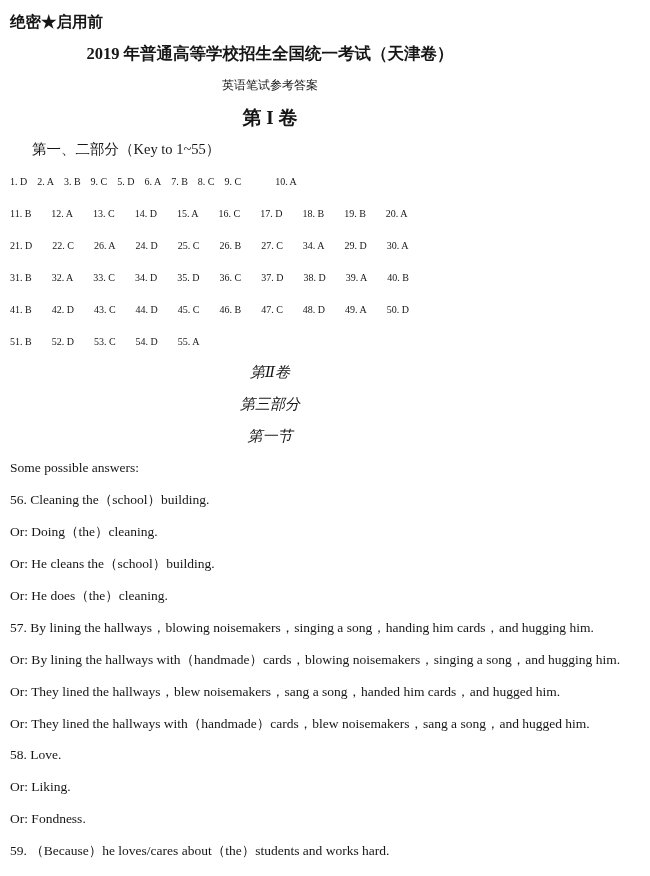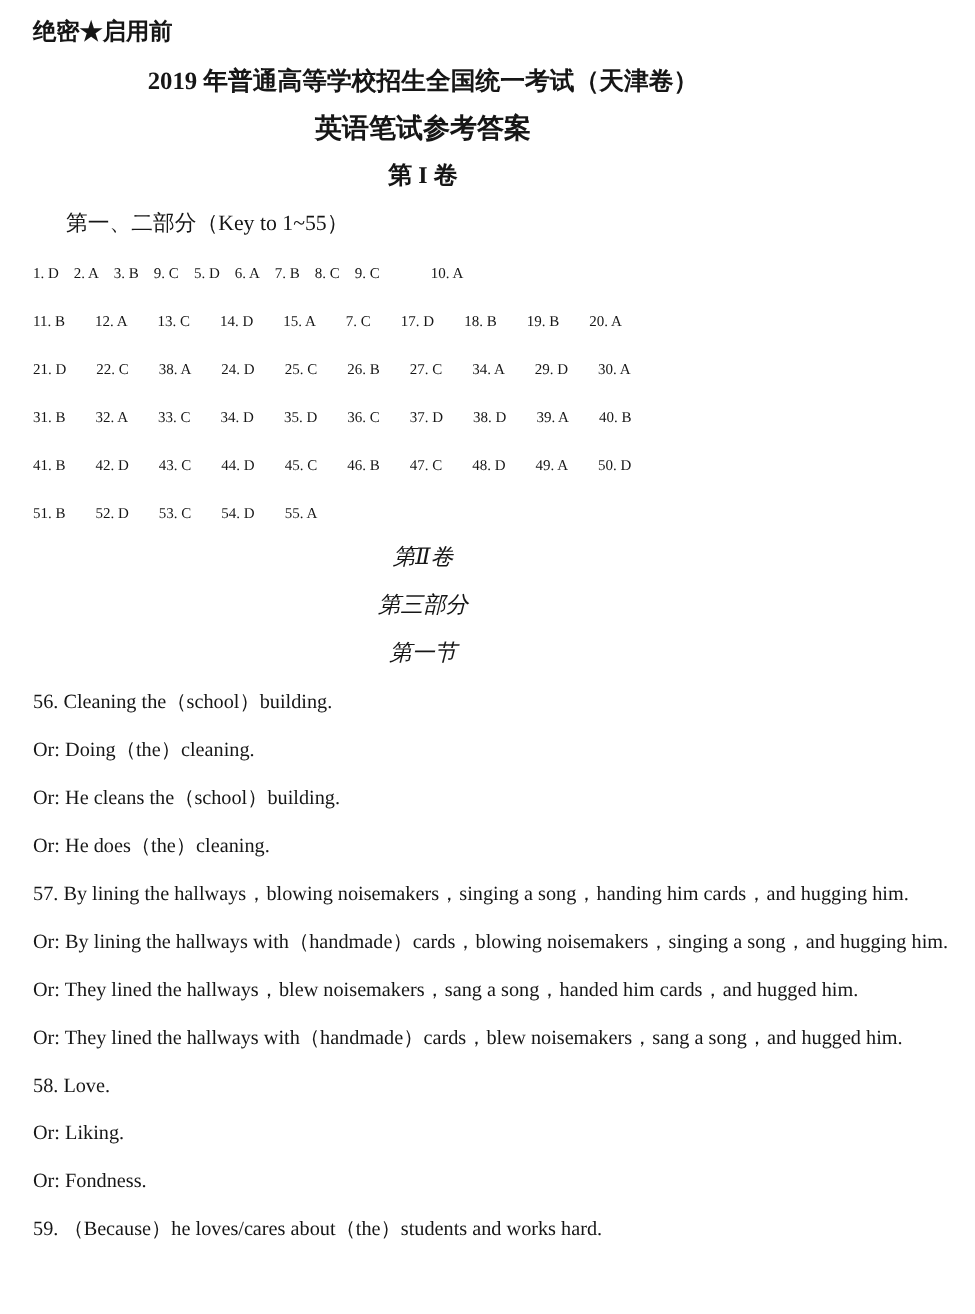--- a/index.html
+++ b/index.html
@@ -10,21 +10,20 @@
   body {
     width: 650px;
     height: 876px;
     overflow: hidden;
     color: #161616;
     font-family: "Liberation Serif", "DejaVu Serif", serif;
   }
   .page {
     padding-top: 6px;
     width: 540px;
-    margin-left: 12px;
   }
   .line {
     height: 31.9px;
     line-height: 31.9px;
     margin: 0;
     padding-left: 10px;
     white-space: nowrap;
     font-size: 13.5px;
   }
   .center {
@@ -34,26 +33,26 @@
   .h-top {
     font-weight: bold;
     font-size: 15.5px;
   }
   .h-title {
     font-weight: bold;
     font-size: 16.5px;
     text-align: center;
   }
   .h-sub {
-    font-weight: bold;
-    font-size: 18px;
+    font-weight: normal;
+    font-size: 12px;
   }
   .h-vol {
     font-weight: bold;
-    font-size: 16px;
+    font-size: 19px;
     font-family: Liberation Serif, serif;
   }
   .sec-cn {
     font-size: 14.5px;
     padding-left: 32px;
   }
   .mid-head {
     font-size: 15px;
     font-style: italic;
   }
@@ -80,33 +79,34 @@
   <p class="line center h-title">2019 年普通高等学校招生全国统一考试（天津卷）</p>
 
   <p class="line center h-sub">英语笔试参考答案</p>
 
   <p class="line center h-vol">第 I 卷</p>
 
   <p class="line sec-cn">第一、二部分（Key to 1~55）</p>
 
   <div>
     <div class="line ans-row row-0"><span class="ans">1. D</span><span class="ans">2. A</span><span class="ans">3. B</span><span class="ans">9. C</span><span class="ans">5. D</span><span class="ans">6. A</span><span class="ans">7. B</span><span class="ans">8. C</span><span class="ans">9. C</span><span class="ans">10. A</span></div>
-    <div class="line ans-row row-1"><span class="ans">11. B</span><span class="ans">12. A</span><span class="ans">13. C</span><span class="ans">14. D</span><span class="ans">15. A</span><span class="ans">7. C</span><span class="ans">17. D</span><span class="ans">18. B</span><span class="ans">19. B</span><span class="ans">20. A</span></div>
-    <div class="line ans-row row-2"><span class="ans">21. D</span><span class="ans">22. C</span><span class="ans">38. A</span><span class="ans">24. D</span><span class="ans">25. C</span><span class="ans">26. B</span><span class="ans">27. C</span><span class="ans">34. A</span><span class="ans">29. D</span><span class="ans">30. A</span></div>
+    <div class="line ans-row row-1"><span class="ans">11. B</span><span class="ans">12. A</span><span class="ans">13. C</span><span class="ans">14. D</span><span class="ans">15. A</span><span class="ans">16. C</span><span class="ans">17. D</span><span class="ans">18. B</span><span class="ans">19. B</span><span class="ans">20. A</span></div>
+    <div class="line ans-row row-2"><span class="ans">21. D</span><span class="ans">22. C</span><span class="ans">26. A</span><span class="ans">24. D</span><span class="ans">25. C</span><span class="ans">26. B</span><span class="ans">27. C</span><span class="ans">34. A</span><span class="ans">29. D</span><span class="ans">30. A</span></div>
     <div class="line ans-row row-3"><span class="ans">31. B</span><span class="ans">32. A</span><span class="ans">33. C</span><span class="ans">34. D</span><span class="ans">35. D</span><span class="ans">36. C</span><span class="ans">37. D</span><span class="ans">38. D</span><span class="ans">39. A</span><span class="ans">40. B</span></div>
     <div class="line ans-row row-4"><span class="ans">41. B</span><span class="ans">42. D</span><span class="ans">43. C</span><span class="ans">44. D</span><span class="ans">45. C</span><span class="ans">46. B</span><span class="ans">47. C</span><span class="ans">48. D</span><span class="ans">49. A</span><span class="ans">50. D</span></div>
     <div class="line ans-row row-5"><span class="ans">51. B</span><span class="ans">52. D</span><span class="ans">53. C</span><span class="ans">54. D</span><span class="ans">55. A</span></div>
   </div>
 
   <p class="line center mid-head">第Ⅱ卷</p>
 
   <p class="line center mid-head">第三部分</p>
 
   <p class="line center mid-head">第一节</p>
 
+  <p class="line">Some possible answers:</p>
 
   <div>
       <p class="line">56. Cleaning the（school）building.</p>
       <p class="line">Or: Doing（the）cleaning.</p>
       <p class="line">Or: He cleans the（school）building.</p>
       <p class="line">Or: He does（the）cleaning.</p>
       <p class="line">57. By lining the hallways，blowing noisemakers，singing a song，handing him cards，and hugging him.</p>
       <p class="line">Or: By lining the hallways with（handmade）cards，blowing noisemakers，singing a song，and hugging him.</p>
       <p class="line">Or: They lined the hallways，blew noisemakers，sang a song，handed him cards，and hugged him.</p>
       <p class="line">Or: They lined the hallways with（handmade）cards，blew noisemakers，sang a song，and hugged him.</p>

